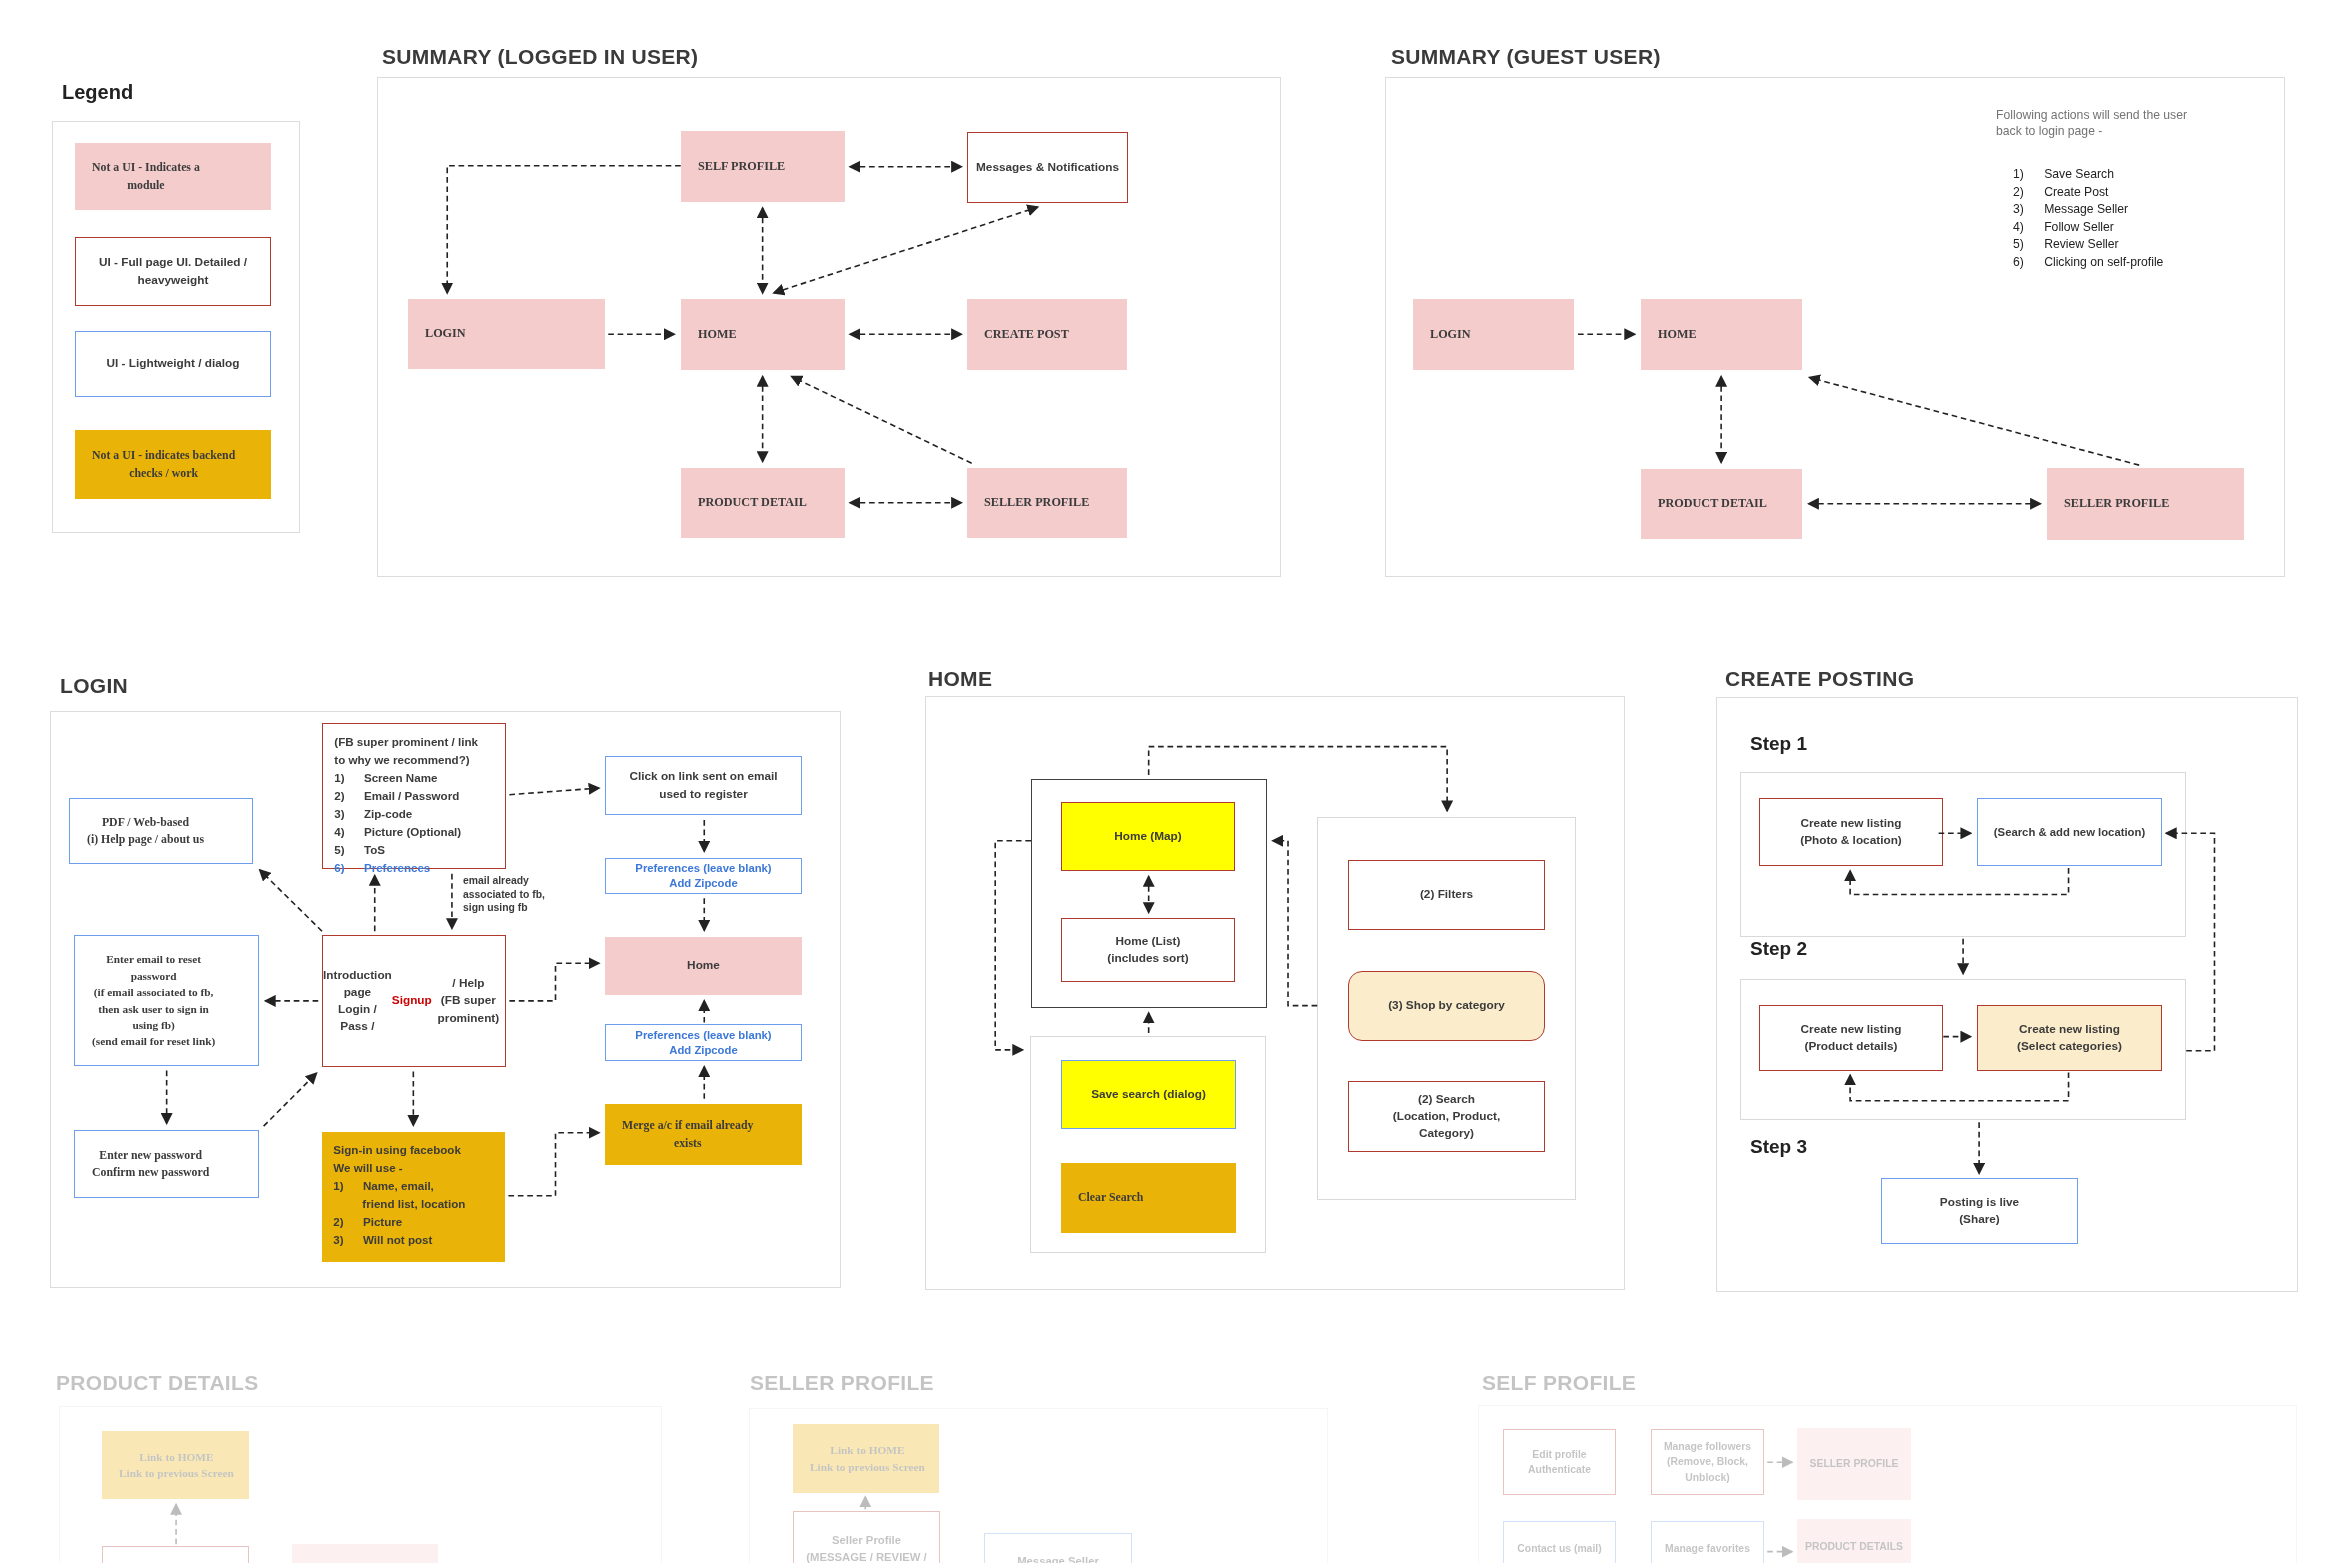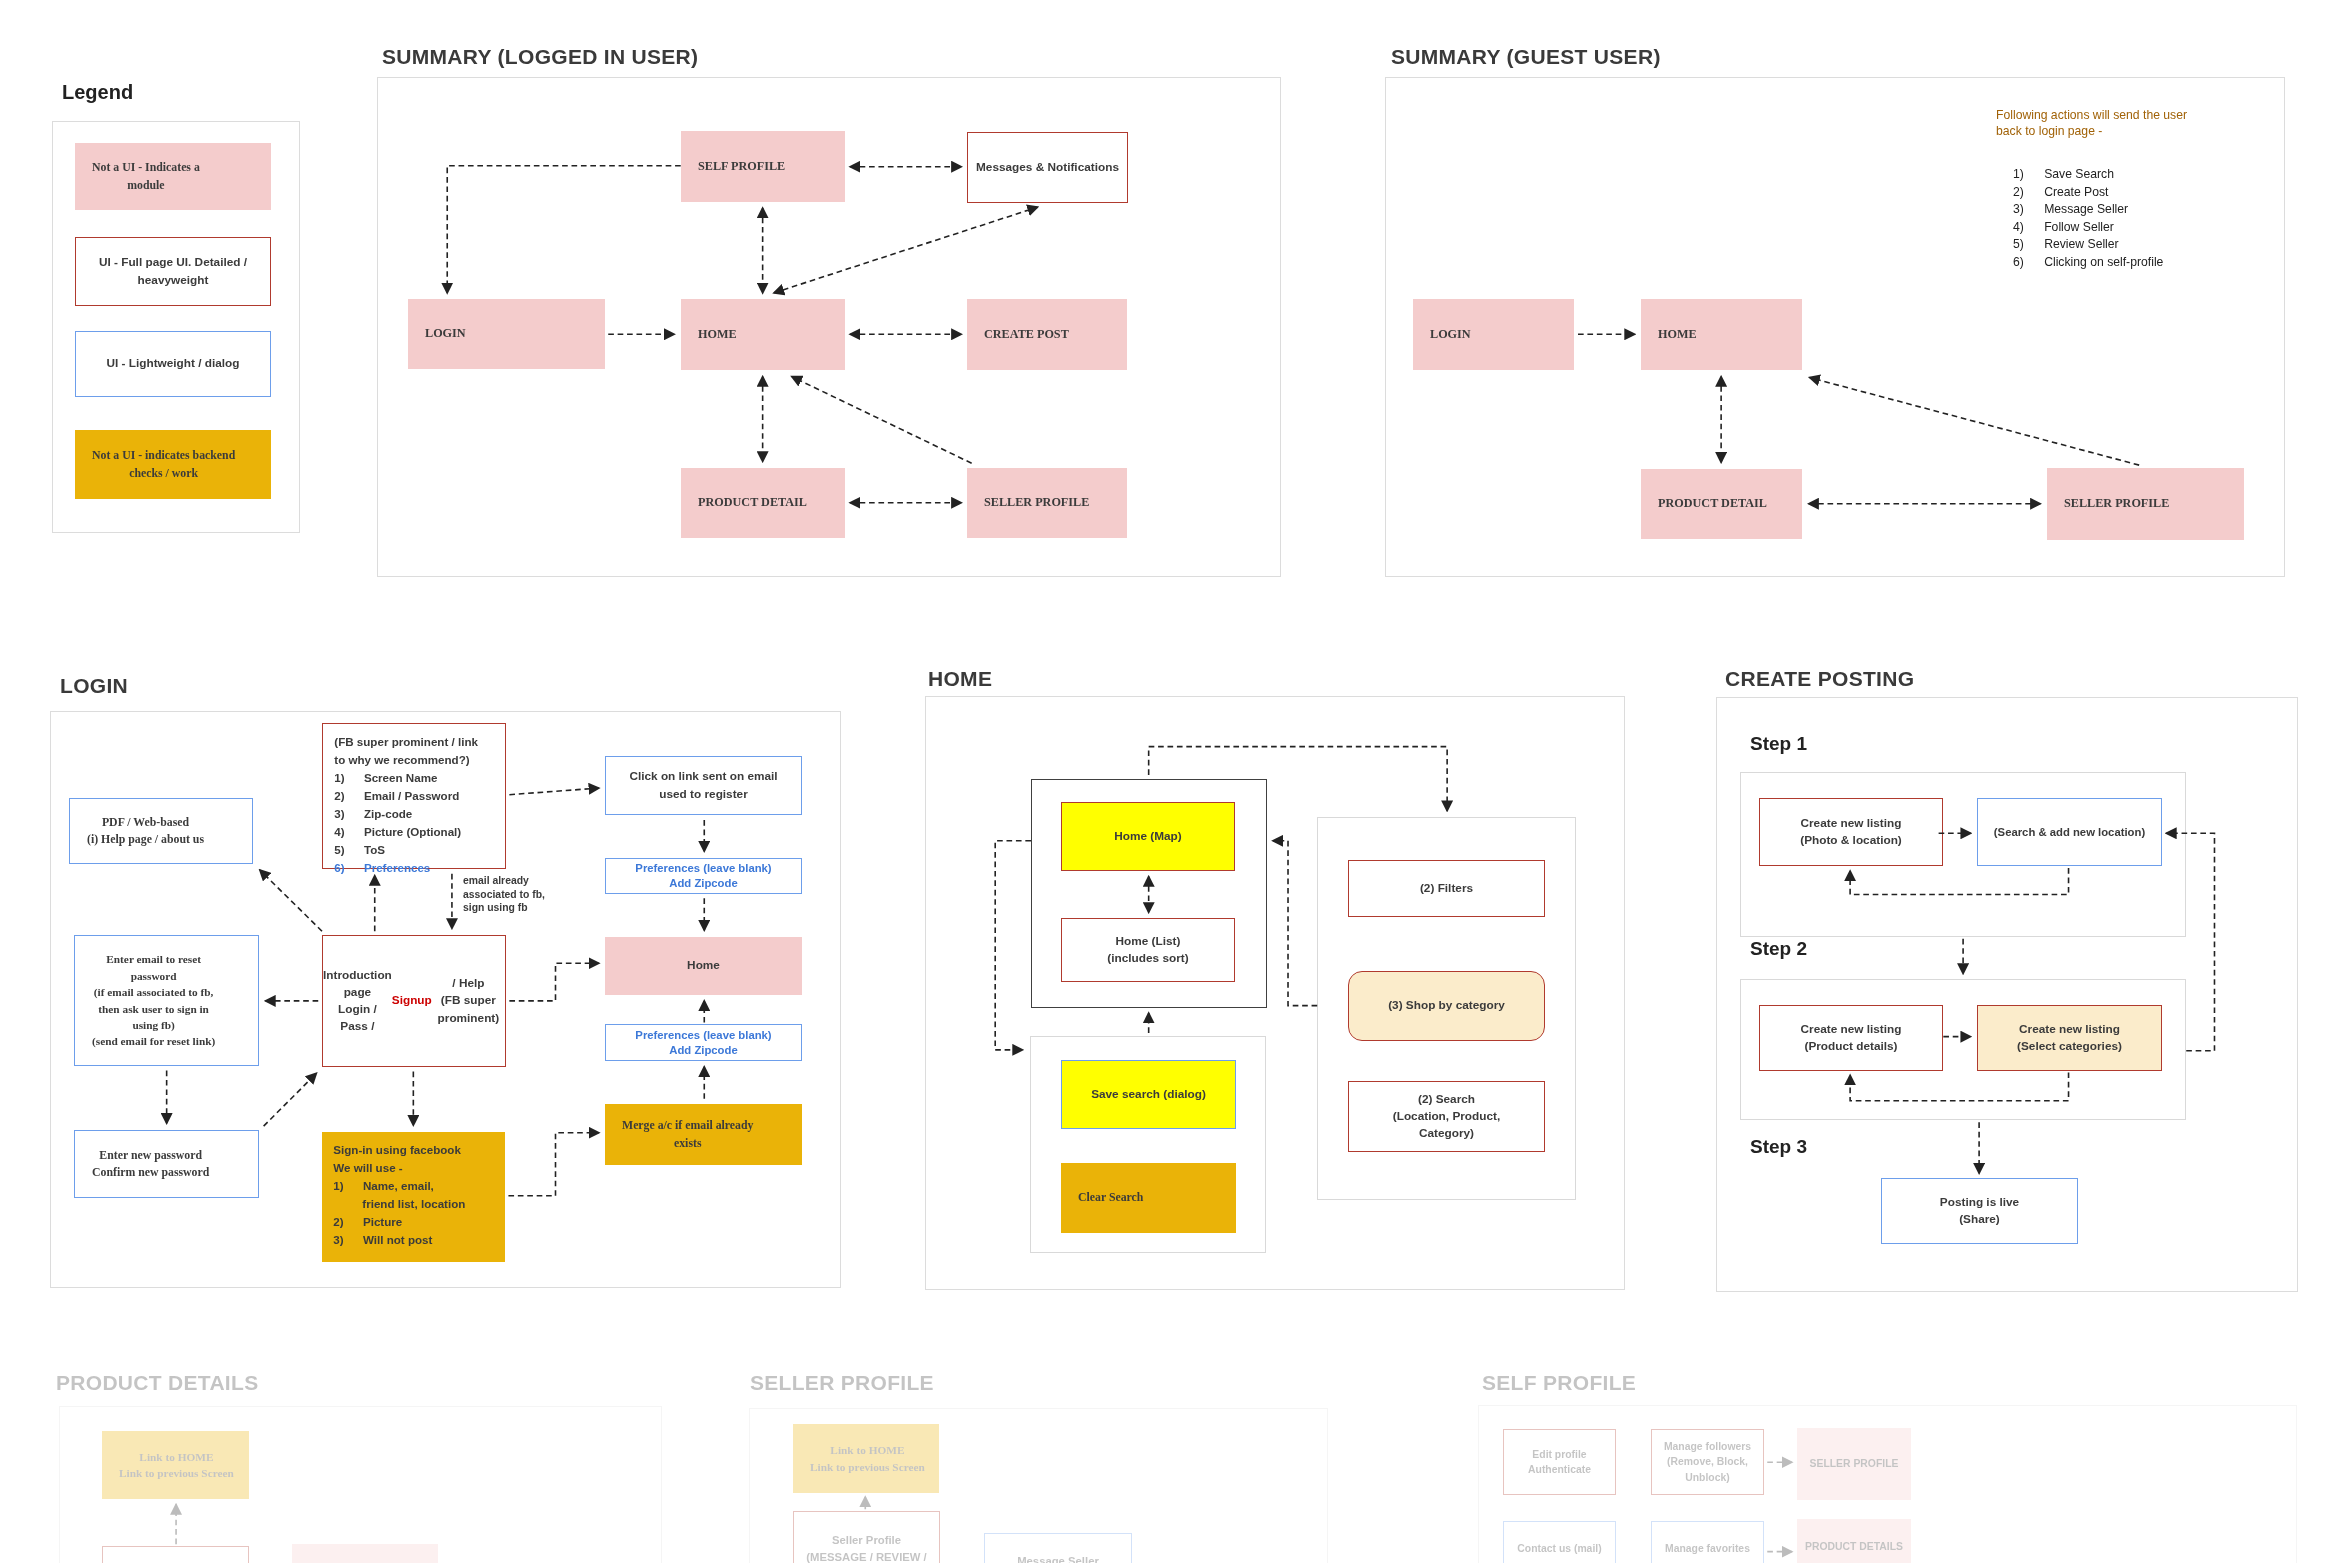--- a/index.html
+++ b/index.html
@@ -16,21 +16,21 @@
   .red-b{background:#fff;border:1.9px solid #b03a2e;}
   .blue-b{background:#fff;border:1.9px solid #6d9eeb;}
   .gray{background:#eab308;}
   .yellow{background:#ffff00;}
   .cream{background:#fbeccb;border:1.9px solid #b03a2e;}
   .blue-text{color:#3c78d8;}
   .red-text{color:#cc0000;}
   .black-box{position:absolute;border:1.9px solid #404040;box-sizing:border-box;}
   .sub{position:absolute;border:0.9px solid #d9d9d9;box-sizing:border-box;}
   .step-label{position:absolute;font-size:19px;font-weight:700;color:#222;}
-  .note{position:absolute;font-size:12.2px;line-height:1.32;font-weight:400;color:#a16207;white-space:pre-line;}
+  .note{position:absolute;font-size:12.2px;line-height:1.32;font-weight:400;color:#737373;white-space:pre-line;}
   .notelist{position:absolute;font-size:12.2px;line-height:17.5px;font-weight:400;color:#222;}
   .smallnote{position:absolute;font-size:10.4px;line-height:1.3;font-weight:700;color:#3b3b3b;white-space:pre-line;}
   .listbox{display:block;padding:9.4px 9.4px 5.6px 11.3px;text-align:left;font-size:11.6px;line-height:18px;}
   .faded{opacity:.3;}
   .fs11{font-size:10.4px;}
 </style>
 </head>
 <body>
 
 <div class="page">
@@ -117,21 +117,21 @@
   <div class="ptitle" style="left:928px;top:667px;">HOME</div>
   <div class="panel" style="left:925px;top:696px;width:700px;height:594px;"></div>
   <div class="black-box" style="left:1031px;top:779px;width:236px;height:229px;"></div>
   <div class="node yellow" style="left:1061px;top:802px;width:174px;height:69px;border:1.9px solid #b03a2e;">Home (Map)</div>
   <div class="node red-b" style="left:1061px;top:918px;width:174px;height:64px;">Home (List)
 (includes sort)</div>
   <div class="sub" style="left:1030px;top:1036px;width:236px;height:217px;"></div>
   <div class="node yellow" style="left:1061px;top:1060px;width:175px;height:69px;border:1.9px solid #6d9eeb;">Save search (dialog)</div>
   <div class="node gray left" style="left:1061px;top:1163px;width:175px;height:70px;">Clear Search</div>
   <div class="sub" style="left:1317px;top:817px;width:259px;height:383px;"></div>
-  <div class="node red-b" style="left:1348px;top:860px;width:197px;height:57px;">(2) Filters</div>
+  <div class="node red-b" style="left:1348px;top:860px;width:197px;height:70px;">(2) Filters</div>
   <div class="node cream" style="left:1348px;top:971px;width:197px;height:70px;border-radius:14px;">(3) Shop by category</div>
   <div class="node red-b" style="left:1348px;top:1081px;width:197px;height:71px;">(2) Search
 (Location, Product,
 Category)</div>
 
   <div class="ptitle" style="left:1725px;top:667px;">CREATE POSTING</div>
   <div class="panel" style="left:1716px;top:697px;width:582px;height:595px;"></div>
   <div class="step-label" style="left:1750px;top:733px;">Step 1</div>
   <div class="sub" style="left:1740px;top:772px;width:446px;height:165px;"></div>
   <div class="node red-b" style="left:1759px;top:798px;width:184px;height:68px;">Create new listing

